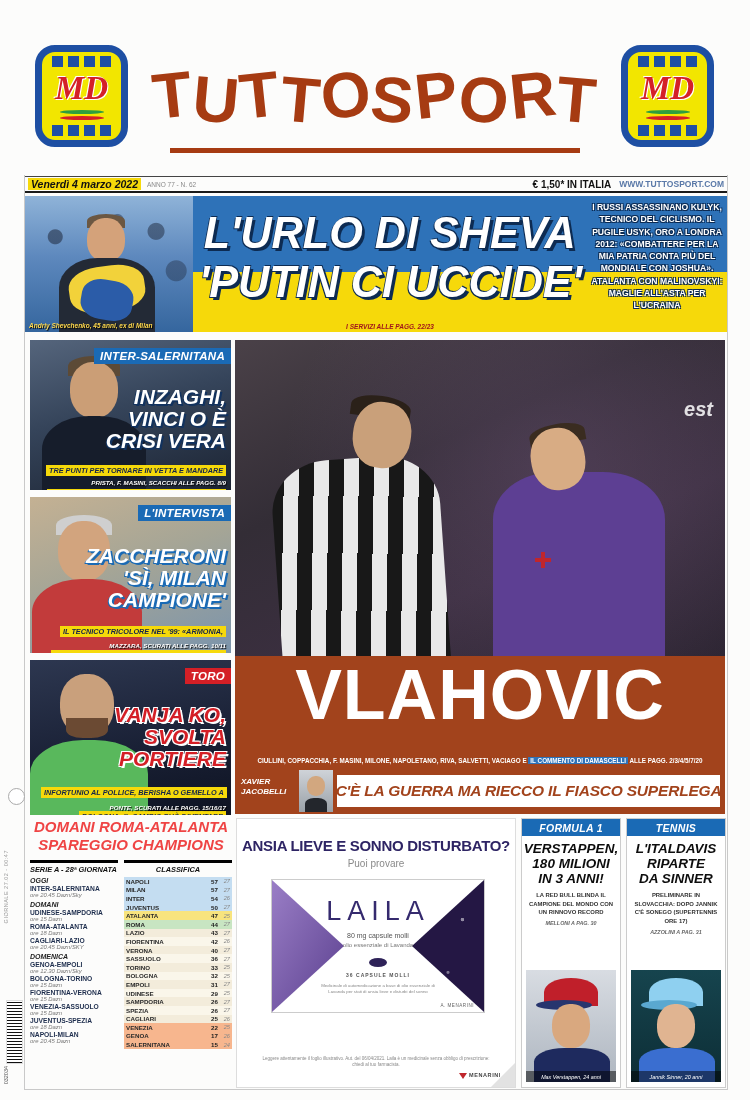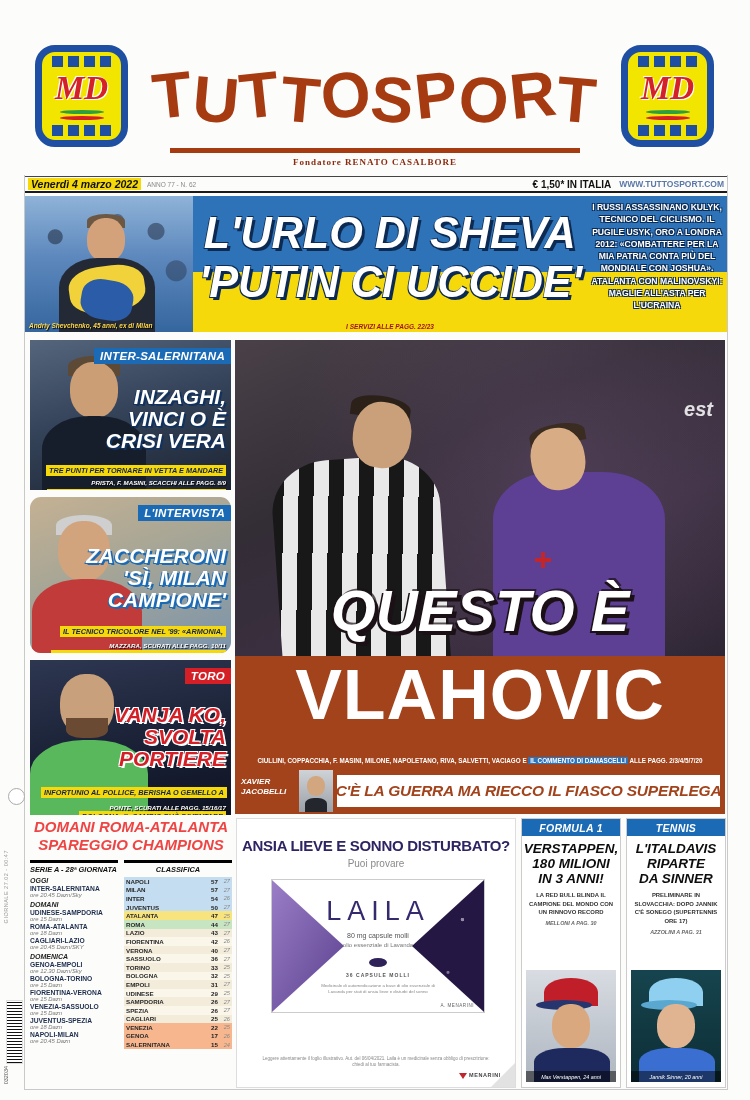--- a/index.html
+++ b/index.html
@@ -222,21 +222,20 @@
       </span>
     <span class="md-strip">
         <i></i>
         <i></i>
         <i></i>
         <i></i>
       </span>
   </div>
   <div class="mh-title"><span class="mh-l" style="transform: rotate(-6deg) translateY(-3px);">T</span><span class="mh-l" style="transform: rotate(5deg) translateY(2px);">U</span><span class="mh-l" style="transform: rotate(-6deg) translateY(-3px);">T</span><span class="mh-l" style="transform: rotate(5deg) translateY(2px);">T</span><span class="mh-l" style="transform: rotate(-6deg) translateY(-3px);">O</span><span class="mh-l" style="transform: rotate(5deg) translateY(2px);">S</span><span class="mh-l" style="transform: rotate(-6deg) translateY(-3px);">P</span><span class="mh-l" style="transform: rotate(5deg) translateY(2px);">O</span><span class="mh-l" style="transform: rotate(-6deg) translateY(-3px);">R</span><span class="mh-l" style="transform: rotate(5deg) translateY(2px);">T</span></div>
   <div class="mh-bar"></div>
-  <div class="mh-founder">Fondatore RENATO CASALBORE</div>
 
   <div class="dateline">
     <span class="dl-date">Venerdì 4 marzo 2022</span>
     <span class="dl-issue">ANNO 77 - N. 62</span>
     <span class="dl-price">€ 1,50* IN ITALIA</span>
     <span class="dl-web">WWW.TUTTOSPORT.COM</span>
   </div>
 
   <div class="banner">
     <div class="bn-blue"></div>
@@ -267,21 +266,21 @@
       <div>INZAGHI,</div>
       <div>VINCI O È</div>
       <div>CRISI VERA</div>
     </div>
     <div class="sub" style="top:116px;width:180px;">
       <span class="yhl">TRE PUNTI PER TORNARE IN VETTA E MANDARE UN MESSAGGIO AI RIVALI MA OCCHIO A NICOLA</span>
     </div>
     <div class="credit">PRISTA, F. MASINI, SCACCHI ALLE PAGG. 8/9</div>
   </div>
 
-  <div class="story ph-zac" style="top:497px;height:156px;border-radius:11px;">
+  <div class="story ph-zac" style="top:497px;height:156px;">
     <div class="fig-hair" style="left:26px;top:18px;width:56px;height:20px;background:#cfcfcf;"></div>
     <div class="fig-head" style="left:28px;top:24px;width:52px;height:60px;background:#d2a47e;"></div>
     <div class="fig-body" style="left:2px;top:82px;width:110px;height:74px;background:#c23b3b;"></div>
     <span class="tag tag-blue">L'INTERVISTA</span>
     <div class="hl hl-white" style="top:48px;text-shadow:2px 2px 0 #1a6ab5,-1px 1px 0 #1a6ab5;">
       <div>ZACCHERONI</div>
       <div>'SÌ, MILAN</div>
       <div>CAMPIONE'</div>
     </div>
     <div class="sub" style="top:120px;width:185px;">
@@ -309,21 +308,20 @@
   <div class="main-photo">
     <div class="mp-glow"></div>
     <div class="mp-juve"></div>
     <div class="mp-juve-hair"></div>
     <div class="mp-juve-head"></div>
     <div class="mp-viola"></div>
     <div class="mp-viola-hair"></div>
     <div class="mp-viola-head"></div>
     <div class="mp-cross"></div>
     <div class="mp-sponsor">est</div>
-    <div class="mp-questo">QUESTO È</div>
     <div class="mp-band"></div>
     <div class="mp-vla">VLAHOVIC</div>
     <div class="mp-credit">
       <span>CIULLINI, COPPACCHIA, F. MASINI, MILONE, NAPOLETANO, RIVA, SALVETTI, VACIAGO E </span><span class="chl">IL COMMENTO DI DAMASCELLI</span><span> ALLE PAGG. 2/3/4/5/7/20</span>
     </div>
   </div>
 
   <div class="jac">
     <div class="jac-author">
       <div>XAVIER</div>

